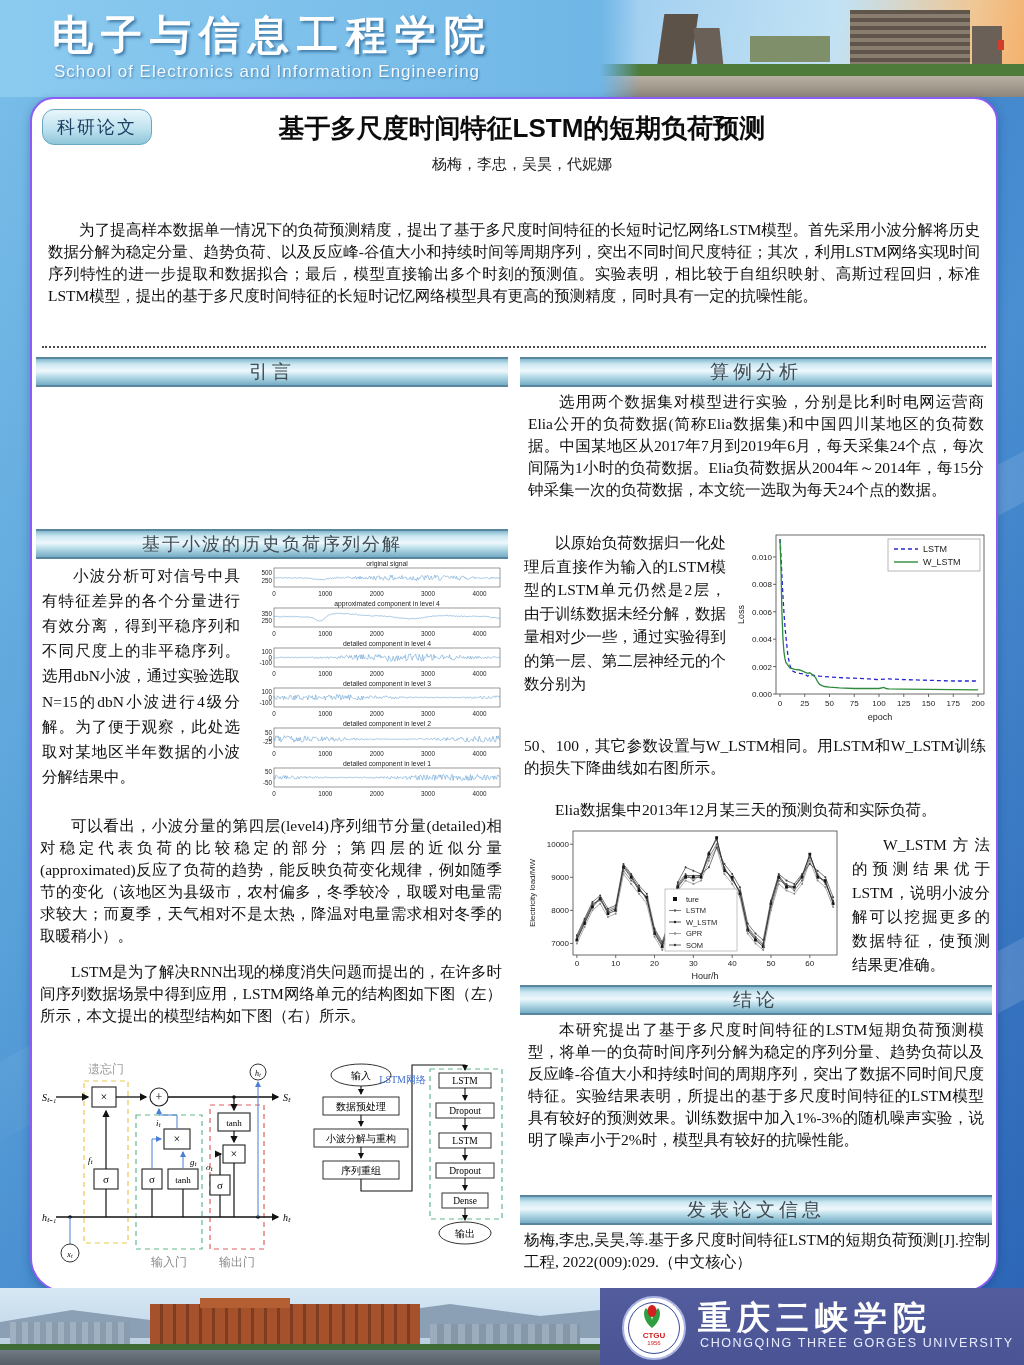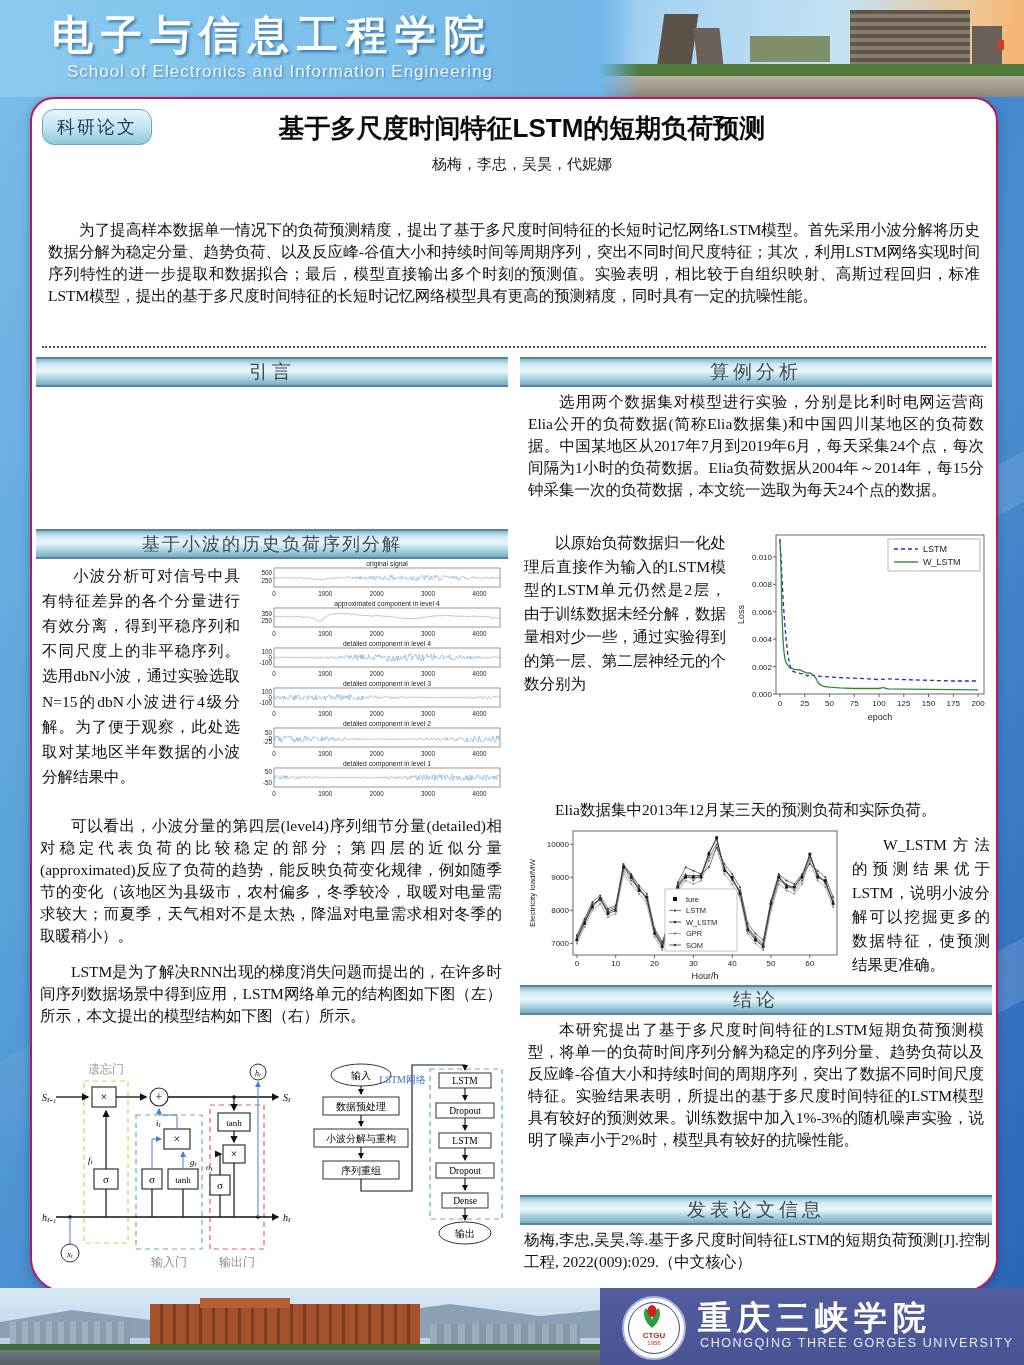--- a/index.html
+++ b/index.html
@@ -9,21 +9,21 @@
   .abs{position:absolute;}
   .streak{position:absolute;opacity:.28;background:linear-gradient(90deg,rgba(255,255,255,0),rgba(255,255,255,.9),rgba(255,255,255,0));
           transform:rotate(-28deg);pointer-events:none;}
   
   .hdr-cn{font-size:41px;font-weight:bold;color:#fff;letter-spacing:8px;
           text-shadow:2px 2px 3px rgba(10,60,110,.55);font-family:"Liberation Serif",serif;text-align:center;}
   .hdr-en{font-size:17px;color:#f2f9ff;letter-spacing:1px;text-shadow:1px 1px 2px rgba(10,60,110,.5);
           font-family:"Liberation Sans",sans-serif;}
   .photo{overflow:hidden;}
   
-  .card{background:#ffffff;border:2px solid #be185d;border-radius:24px 24px 34px 34px;
+  .card{background:#ffffff;border:2px solid #8b5cf6;border-radius:24px 24px 34px 34px;
         box-shadow:0 3px 10px rgba(0,40,90,.3);}
   .badge{background:linear-gradient(180deg,#e8f6fb 0%,#bfe2ef 55%,#8fc6da 100%);
          border:1px solid #69a7c2;border-radius:12px;padding:5px 14px;
          font-size:18px;color:#1c3f63;letter-spacing:2px;}
   .poster-title{font-family:"Liberation Sans",sans-serif;font-weight:bold;font-size:26px;color:#0c0c0c;text-align:center;}
   .authors{font-family:"Liberation Sans",sans-serif;font-size:15px;color:#222;text-align:center;}
   .sec-bar{height:26px;background:linear-gradient(180deg,#84b9cf 0%,#cde8f2 20%,#eef8fc 46%,#bfe0ec 64%,#74adc4 100%);
            border-top:2px solid #57869e;border-bottom:2px solid #57869e;
            display:flex;align-items:center;justify-content:center;
            font-size:19px;color:#3f4a52;letter-spacing:4px;}
@@ -45,21 +45,21 @@
 </style>
 </head>
 <body>
 
 <div class="streak" style="left:-100px;top:880px;width:900px;height:70px;"></div>
 <div class="streak" style="left:300px;top:1060px;width:1000px;height:55px;"></div>
 <div class="streak" style="left:500px;top:520px;width:800px;height:45px;opacity:.18;"></div>
 
 <div class="abs" style="left:0;top:0;width:1024px;height:97px;background:linear-gradient(90deg,#8ccbf0 0%,#6fb6e6 60%,#5aa3da 100%);">
   <div class="abs hdr-cn" style="left:52px;top:8px;">电子与信息工程学院</div>
-  <div class="abs hdr-en" style="left:54px;top:62px;margin-left:13px;">School of Electronics and Information Engineering</div>
+  <div class="abs hdr-en" style="left:54px;top:62px;">School of Electronics and Information Engineering</div>
 
   <div class="abs photo" style="left:600px;top:0;width:424px;height:97px;">
     <div class="abs" style="left:0;top:0;right:0;bottom:0;background:linear-gradient(100deg,#9ecdf0 0%,#c2e2f4 55%,#efc795 85%,#f5b06a 100%);"></div>
     <div class="abs" style="left:60px;top:14px;width:34px;height:62px;background:#5c5248;transform:skewX(-8deg);"></div>
     <div class="abs" style="left:96px;top:28px;width:26px;height:48px;background:#6b6057;transform:skewX(6deg);"></div>
     <div class="abs" style="left:150px;top:36px;width:80px;height:26px;background:#7e8f6a;"></div>
     <div class="abs" style="left:250px;top:10px;width:120px;height:68px;background:repeating-linear-gradient(0deg,#5f554b 0 4px,#897d70 4px 8px);"></div>
     <div class="abs" style="left:372px;top:26px;width:30px;height:50px;background:#6b6057;"></div>
     <div class="abs" style="left:0;top:64px;width:424px;height:12px;background:#4e7a3a;"></div>
     <div class="abs" style="left:0;top:76px;width:424px;height:21px;background:linear-gradient(#b9b0a2,#8e867b);"></div>
@@ -312,20 +312,21 @@
         <text x="12" y="85.5" font-size="9" text-anchor="middle" fill="#222" transform="rotate(-90 12 85.5)">Loss</text>
         <polyline points="48.0,10.1 49.0,27.9 49.9,47.1 50.9,66.3 51.9,82.8 52.9,96.5 53.9,107.4 54.9,117.0 55.9,126.6 57.9,136.2 59.8,141.7 62.8,143.1 67.8,144.4 72.7,145.1 75.7,147.2 77.7,145.1 82.6,146.5 87.6,147.2 97.5,147.9 107.4,148.6 122.2,149.2 137.1,149.9 147.0,150.6 156.9,149.9 171.8,150.6 196.5,151.3 221.3,152.0 246.1,152.0" fill="none" stroke="#2727cf" stroke-width="1.3" stroke-dasharray="4 3"></polyline>
         <polyline points="48.0,10.1 49.0,38.9 49.9,82.8 50.9,108.8 51.9,122.5 52.9,129.4 53.9,133.5 55.9,136.2 57.9,139.0 62.8,140.3 67.8,141.0 72.7,143.1 75.7,144.4 77.7,143.8 80.6,145.8 83.6,148.6 85.6,152.7 87.6,155.4 90.6,156.8 92.5,157.5 97.5,158.1 107.4,158.8 122.2,159.5 137.1,159.5 147.0,159.5 152.0,158.4 153.9,159.5 156.9,159.8 171.8,160.1 196.5,160.3 221.3,160.6 246.1,160.9" fill="none" stroke="#2e8b3c" stroke-width="1.3"></polyline>
         <rect x="156" y="10" width="92" height="32" fill="#fff" stroke="#999" stroke-width="0.7"></rect>
         <line x1="162" y1="20" x2="186" y2="20" stroke="#2727cf" stroke-width="1.4" stroke-dasharray="4 3"></line>
         <text x="191" y="23" font-size="9" text-anchor="start" fill="#222">LSTM</text>
         <line x1="162" y1="33" x2="186" y2="33" stroke="#2e8b3c" stroke-width="1.4"></line>
         <text x="191" y="36" font-size="9" text-anchor="start" fill="#222">W_LSTM</text>
       </svg>
   </div>
+  <div class="abs para noindent" style="left:492px;top:636px;width:462px;">50、100，其它参数设置与W_LSTM相同。用LSTM和W_LSTM训练的损失下降曲线如右图所示。</div>
   <div class="abs para" style="left:492px;top:700px;width:468px;">Elia数据集中2013年12月某三天的预测负荷和实际负荷。</div>
 
   <div class="abs" style="left:493px;top:728px;">
     <svg id="predSvg" width="320" height="158" viewBox="0 0 320 158">
         <rect x="48" y="4" width="264" height="124" fill="none" stroke="#444" stroke-width="0.8"></rect>
         <text x="44" y="119.42666666666666" font-size="8" text-anchor="end" fill="#222">7000</text>
         <line x1="45" y1="116.42666666666666" x2="48" y2="116.42666666666666" stroke="#444" stroke-width="0.8"></line>
         <text x="44" y="86.36" font-size="8" text-anchor="end" fill="#222">8000</text>
         <line x1="45" y1="83.36" x2="48" y2="83.36" stroke="#444" stroke-width="0.8"></line>
         <text x="44" y="53.29333333333334" font-size="8" text-anchor="end" fill="#222">9000</text>

